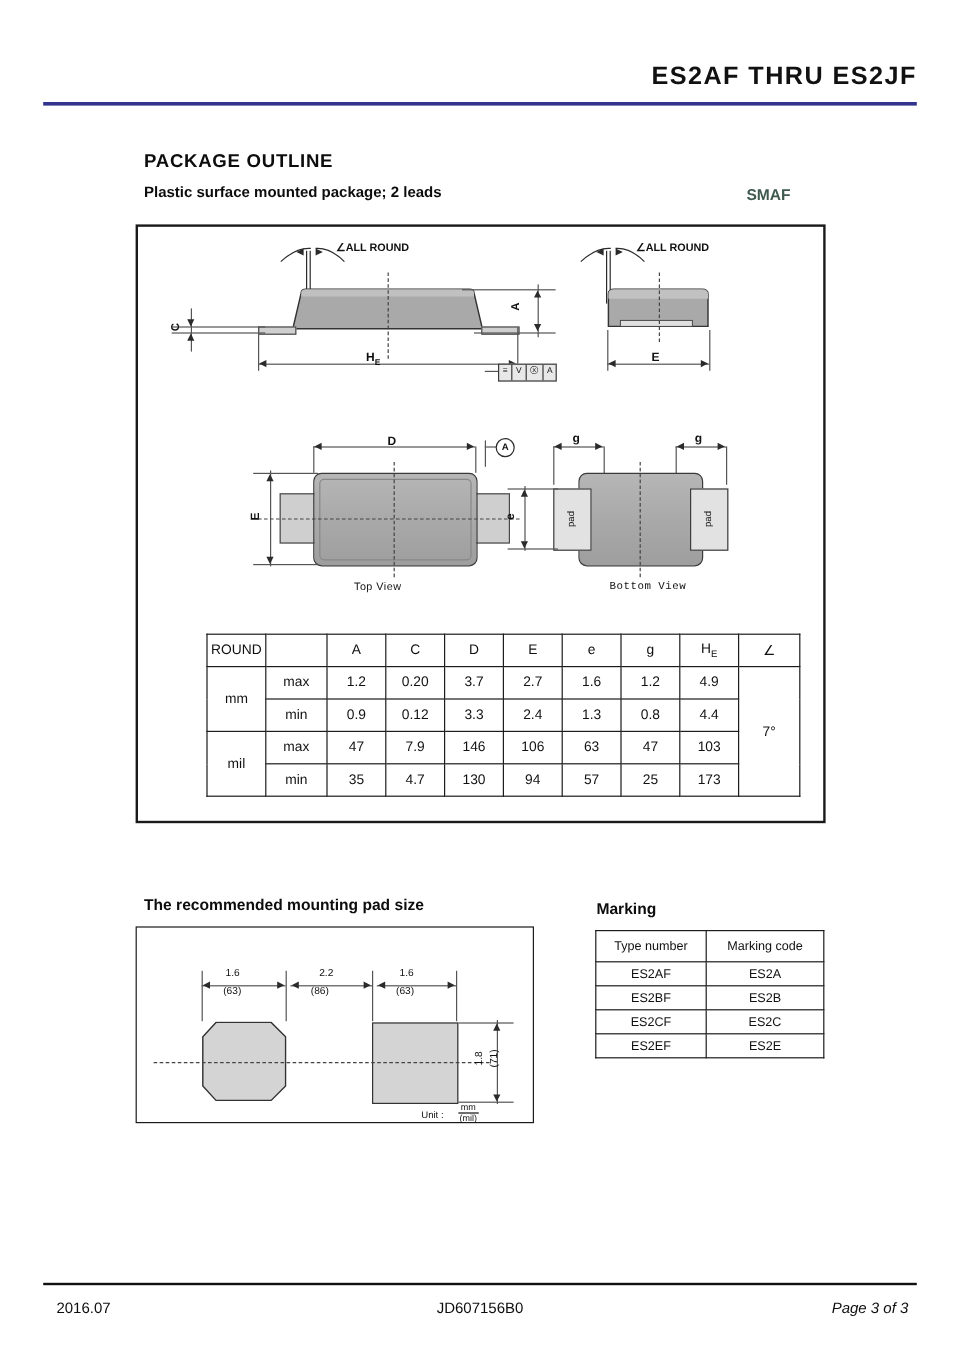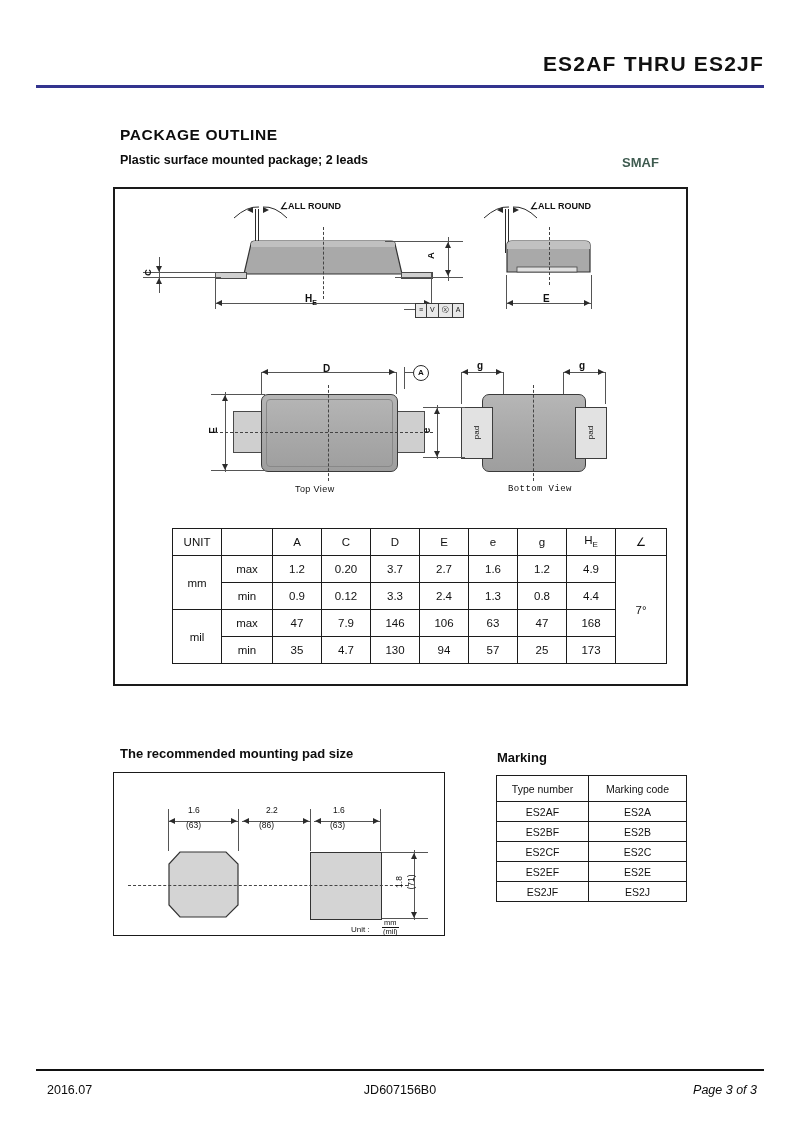--- a/index.html
+++ b/index.html
@@ -396,21 +396,21 @@
   <div class="dimtxt rot90" style="left:299px; top:236px; width:24px; text-align:center; font-size:10px;">e</div>
 
   <div class="dash-v" style="left:418px; top:196px; height:96px;"></div>
 
   <div class="viewlabel" style="left:393px; top:295px; font-size:9px;font-family:Liberation Mono, monospace;">Bottom  View</div>
 </div>
 
 <table id="dim-table">
   <tbody>
       <tr>
-    <th class="c-unit">UNIT</th>
+    <th class="c-unit">ROUND</th>
     <th class="c-mm"></th>
     <th class="c-val">A</th>
     <th class="c-val">C</th>
     <th class="c-val">D</th>
     <th class="c-val">E</th>
     <th class="c-val">e</th>
     <th class="c-val">g</th>
     <th class="c-val"><span>H</span><sub style="font-size:8px;">E</sub></th>
     <th class="c-ang">∠</th>
   </tr>
@@ -438,21 +438,21 @@
   </tr>
   <tr>
     <td rowspan="2">mil</td>
     <td>max</td>
     <td>47</td>
     <td>7.9</td>
     <td>146</td>
     <td>106</td>
     <td>63</td>
     <td>47</td>
-    <td>168</td>
+    <td>103</td>
   </tr>
   <tr>
     <td>min</td>
     <td>35</td>
     <td>4.7</td>
     <td>130</td>
     <td>94</td>
     <td>57</td>
     <td>25</td>
     <td>173</td>
@@ -524,23 +524,19 @@
     <td>ES2B</td>
   </tr>
   <tr>
     <td>ES2CF</td>
     <td>ES2C</td>
   </tr>
   <tr>
     <td>ES2EF</td>
     <td>ES2E</td>
   </tr>
-  <tr>
-    <td>ES2JF</td>
-    <td>ES2J</td>
-  </tr>
 </tbody>
   </table>
 
 <div id="footer-rule"></div>
 <div id="footer-date">2016.07</div>
 <div id="footer-doc">JD607156B0</div>
 <div id="footer-page">Page 3 of 3</div>
 
 </body></html>

